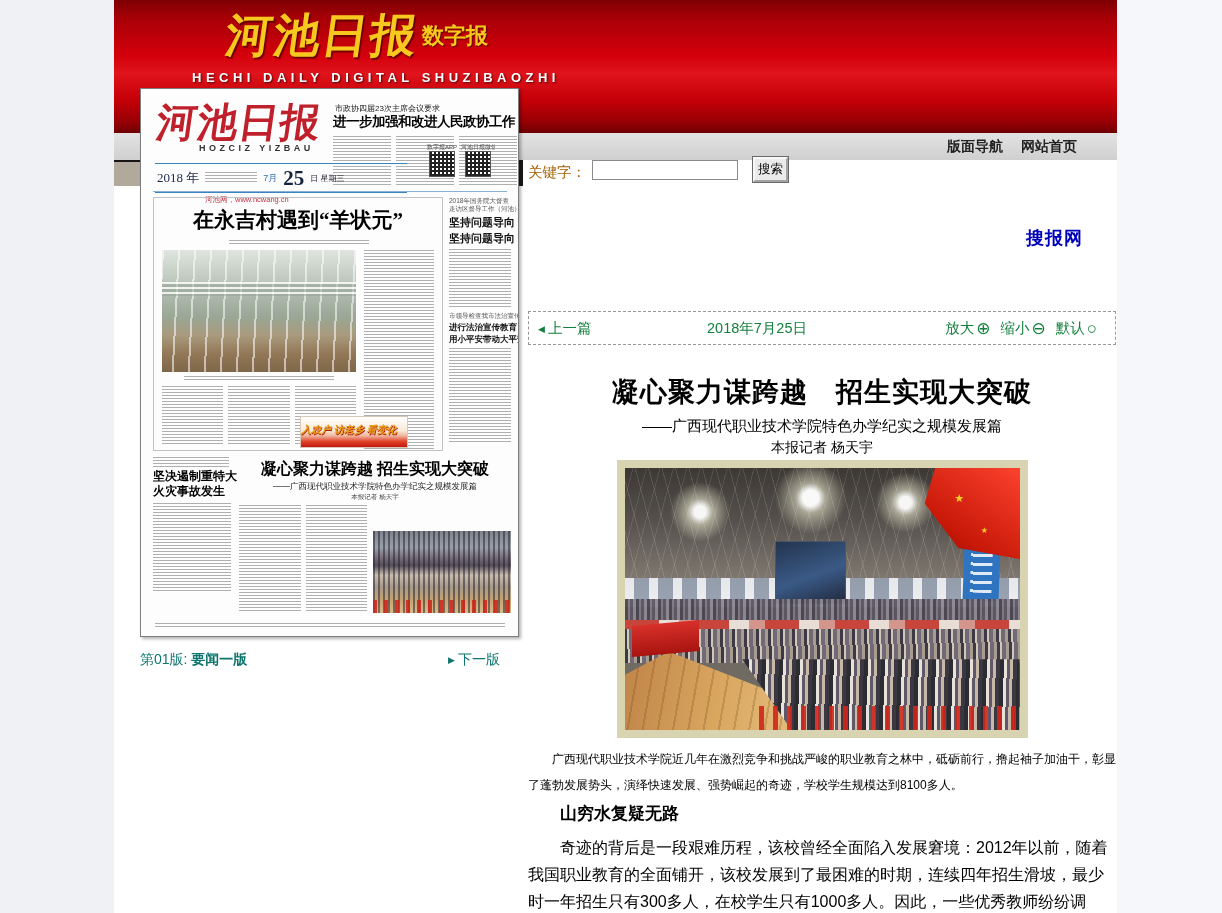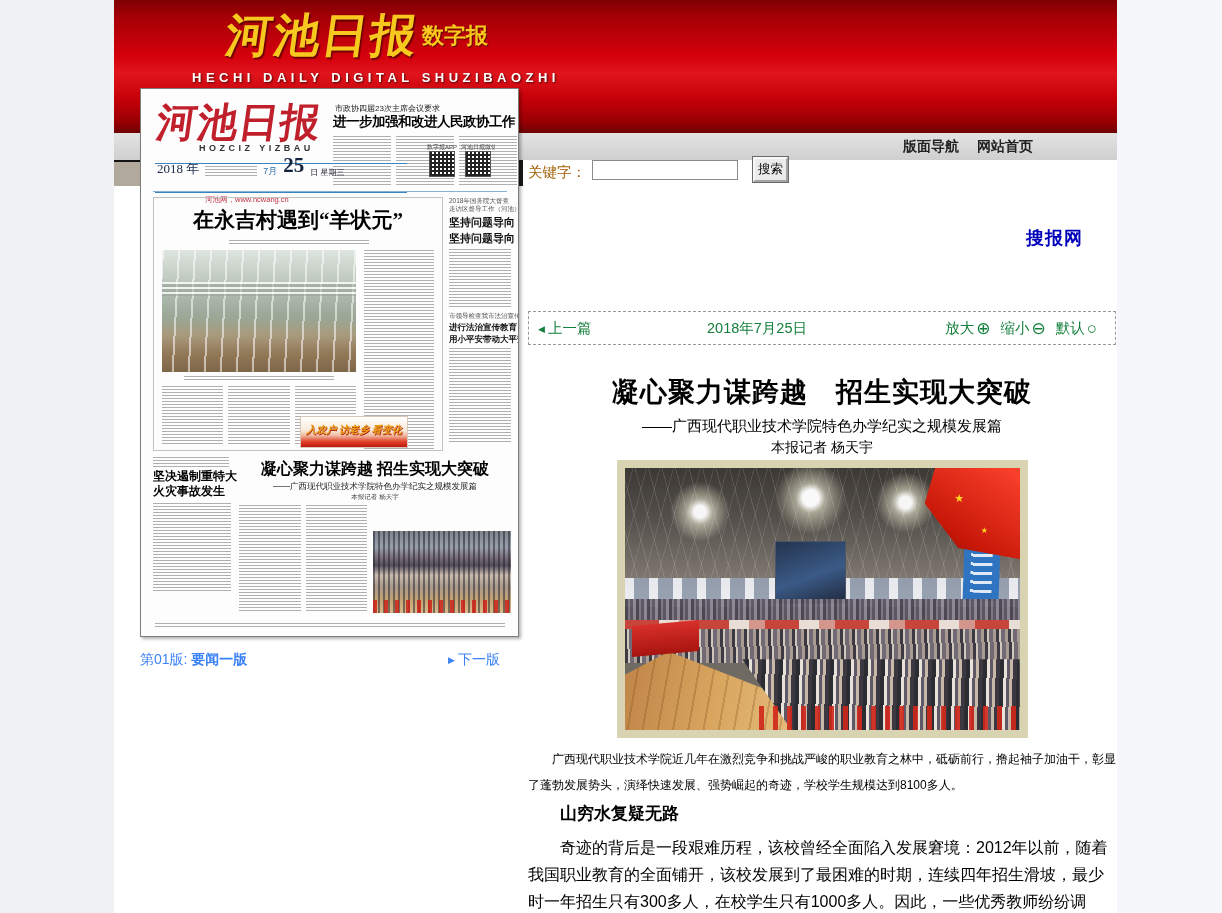--- a/index.html
+++ b/index.html
@@ -28,21 +28,21 @@
       radial-gradient(circle at 76% 68%, rgba(10,50,140,0) 12px, rgba(10,50,140,.8) 13px, rgba(10,50,140,.8) 17px, transparent 18px),
       radial-gradient(circle at 87% 28%, rgba(15,60,150,0) 9px, rgba(20,70,160,.85) 10px, rgba(20,70,160,.85) 13px, transparent 14px),
       radial-gradient(circle at 94% 80%, rgba(15,60,150,0) 14px, rgba(15,60,150,.8) 15px, rgba(15,60,150,.8) 20px, transparent 21px),
       radial-gradient(circle at 99% 12%, rgba(200,60,30,0) 6px, rgba(210,80,40,.8) 7px, rgba(210,80,40,.8) 9px, transparent 10px),
       linear-gradient(100deg,#061148 0%,#0b2a7a 25%,#1569b4 48%,#49a6d8 65%,#b8d87e 88%,#d9e892 100%); }
   #ad-text { position:absolute; left:112px; top:33px; font-size:27px; font-weight:bold; color:#fff;
     letter-spacing:3px; text-shadow:1px 2px 3px rgba(0,10,60,.65); }
 
   
   #nav { height:27px; background:linear-gradient(180deg,#e3e3e3,#cfcfcf); display:flex; justify-content:flex-end;
-    align-items:center; gap:18px; padding-right:84px; font-size:14px; font-weight:bold; color:#222; }
+    align-items:center; gap:18px; padding-right:40px; font-size:14px; font-weight:bold; color:#222; }
   #nav span { cursor:pointer; }
 
   
   #tanbar { position:absolute; left:0; top:160px; width:409px; height:26px; background:#b1a99b;
     border-top:2px solid #151515; border-right:4px solid #1a1a1a; }
   #search-label { position:absolute; left:414px; top:163px; font-size:14.5px; color:#a16207; }
   #search-input { position:absolute; left:478px; top:160px; width:146px; height:20px;
     border:1px solid #8a8a8a; background:#fff; font-size:13px; padding:0 3px; }
   #search-btn { position:absolute; left:639px; top:157px; width:35px; height:25px; font-size:12.5px;
     background:#ebebeb; border:2px outset #f8f8f8; outline:1px solid #6a6a6a; cursor:pointer; }
@@ -120,21 +120,21 @@
   .cols { display:flex; gap:5px; }
   .cols i { flex:1; display:block; height:100%; }
   #np-title { left:16px; top:6px; font-family:"Liberation Serif",serif; font-weight:bold; font-size:40px;
     color:#c0202c; transform:skewX(-8deg); letter-spacing:1px; white-space:nowrap; }
   #np-en { left:58px; top:54px; font-size:9px; font-weight:bold; letter-spacing:3.5px; color:#333; }
   #np-site { left:64px; top:66px; font-size:7.5px; color:#c03040;margin-top:40px; }
   #np-eb-top { left:194px; top:14px; font-size:8px; color:#222; }
   #np-h-top { left:192px; top:24px; width:186px; font-family:"Liberation Serif",serif; font-weight:bold;
     font-size:13.5px; letter-spacing:-.5px; color:#000; white-space:nowrap; }
   #np-top-cols { left:192px; top:47px; width:184px; height:50px; }
-  #np-date { left:14px; top:74px; width:252px; height:26px; display:flex; align-items:flex-end; gap:6px;
+  #np-date { left:14px; top:74px; width:252px; height:26px; display:flex; align-items:center; gap:6px;
     border-top:1px solid #3a85c0; border-bottom:1px solid #3a85c0; padding:14px 2px; }
   .d-year { font-family:"Liberation Serif",serif; font-size:13px; color:#1c2a4a; white-space:nowrap; }
   .d-mini { width:52px; height:12px; }
   .d-month { font-size:9px; color:#2a6fae; white-space:nowrap; }
   .d-day { font-family:"Liberation Serif",serif; font-size:21px; font-weight:bold; color:#13233f; }
   .d-week { font-size:8px; color:#223; white-space:nowrap; }
   .qr { width:26px; height:26px; border:1px solid #555;
     background:repeating-linear-gradient(0deg,#222 0 2px,transparent 2px 4px),
                repeating-linear-gradient(90deg,#222 0 2px,#fff 2px 4px); }
   #np-qr1 { left:288px; top:62px; } #np-qr2 { left:324px; top:62px; }
@@ -146,21 +146,21 @@
     font-weight:bold; font-size:21px; color:#000; white-space:nowrap; }
   #np-main-by { left:75px; top:42px; width:140px; height:4px; }
   #np-barn { left:8px; top:52px; width:194px; height:122px; position:absolute;
     background:repeating-linear-gradient(93deg, rgba(255,255,255,.55) 0 2px, transparent 2px 16px),
       linear-gradient(180deg,#dfe5df 0%,#c2ccc2 22%,#a9b6a9 40%,#9aa795 55%,#a99a7d 70%,#927857 85%,#7e6648 100%); }
   #np-barn::before { content:""; position:absolute; left:0; right:0; top:26%; height:12%;
     background:repeating-linear-gradient(180deg, rgba(255,255,255,.8) 0 2px, rgba(140,150,140,.4) 2px 5px); }
   #np-main-side { left:210px; top:52px; width:70px; height:200px; }
   #np-main-cap { left:30px; top:178px; width:150px; height:4px; }
   #np-main-cols { left:8px; top:188px; width:194px; height:60px; }
-  #np-banner { left:146px; top:218px; width:108px; height:32px; z-index:2; text-align:center;
+  #np-banner { left:146px; top:218px; width:108px; height:32px; z-index:2; 
     background:linear-gradient(180deg,#ffffff 0%,#f8ead8 45%,#f0b8a0 62%,#e04028 82%,#c01810 100%);
     border:1px solid #d8c8b8; }
   #np-banner span { display:inline-block; margin-top:6px; font-size:10px; font-weight:bold; font-style:italic;
     color:#e89c10; text-shadow:.6px .6px 0 #b02010; white-space:nowrap; }
   #np-rcol { left:308px; top:108px; width:64px; }
   .eb { font-size:6.5px; color:#555; line-height:8px; white-space:nowrap; }
   .rh1 { font-family:"Liberation Serif",serif; font-weight:bold; font-size:11px; line-height:13px;
     color:#111; margin-top:3px; white-space:nowrap; }
   .rh2 { font-family:"Liberation Serif",serif; font-weight:bold; font-size:8.5px; line-height:10px;
     color:#111; margin-top:2px; white-space:nowrap; }
@@ -175,21 +175,21 @@
   #np-bcols { left:98px; top:416px; width:128px; height:108px; }
   #np-bphoto { left:232px; top:442px; width:138px; height:82px; position:absolute;
     background:repeating-linear-gradient(90deg, rgba(30,30,40,.5) 0 2px, transparent 2px 5px),
       linear-gradient(180deg,#7d828c 0%,#9aa0ab 20%,#7a6f7c 32%,#564f5c 42%,#cabcae 54%,#a8998a 68%,#c5a273 84%,#d7b98a 100%); }
   #np-bphoto::after { content:""; position:absolute; bottom:0; left:0; width:100%; height:16%;
     background:repeating-linear-gradient(90deg, rgba(205,35,25,.85) 0 4px, transparent 4px 11px); }
   #np-foot { left:14px; top:534px; width:350px; height:4px; }
 
   
   #pager { position:absolute; left:26px; top:651px; width:379px; display:flex; justify-content:space-between;
-    font-size:14px; color:#3b82f6; padding-right:19px; }
+    font-size:14px; color:#0f766e; padding-right:19px; }
   #pager b { font-weight:bold; }
   #next-page { cursor:pointer; }
 </style>
 </head>
 <body>
 
 <div id="strip-right"></div>
 
 <div id="page">
 

